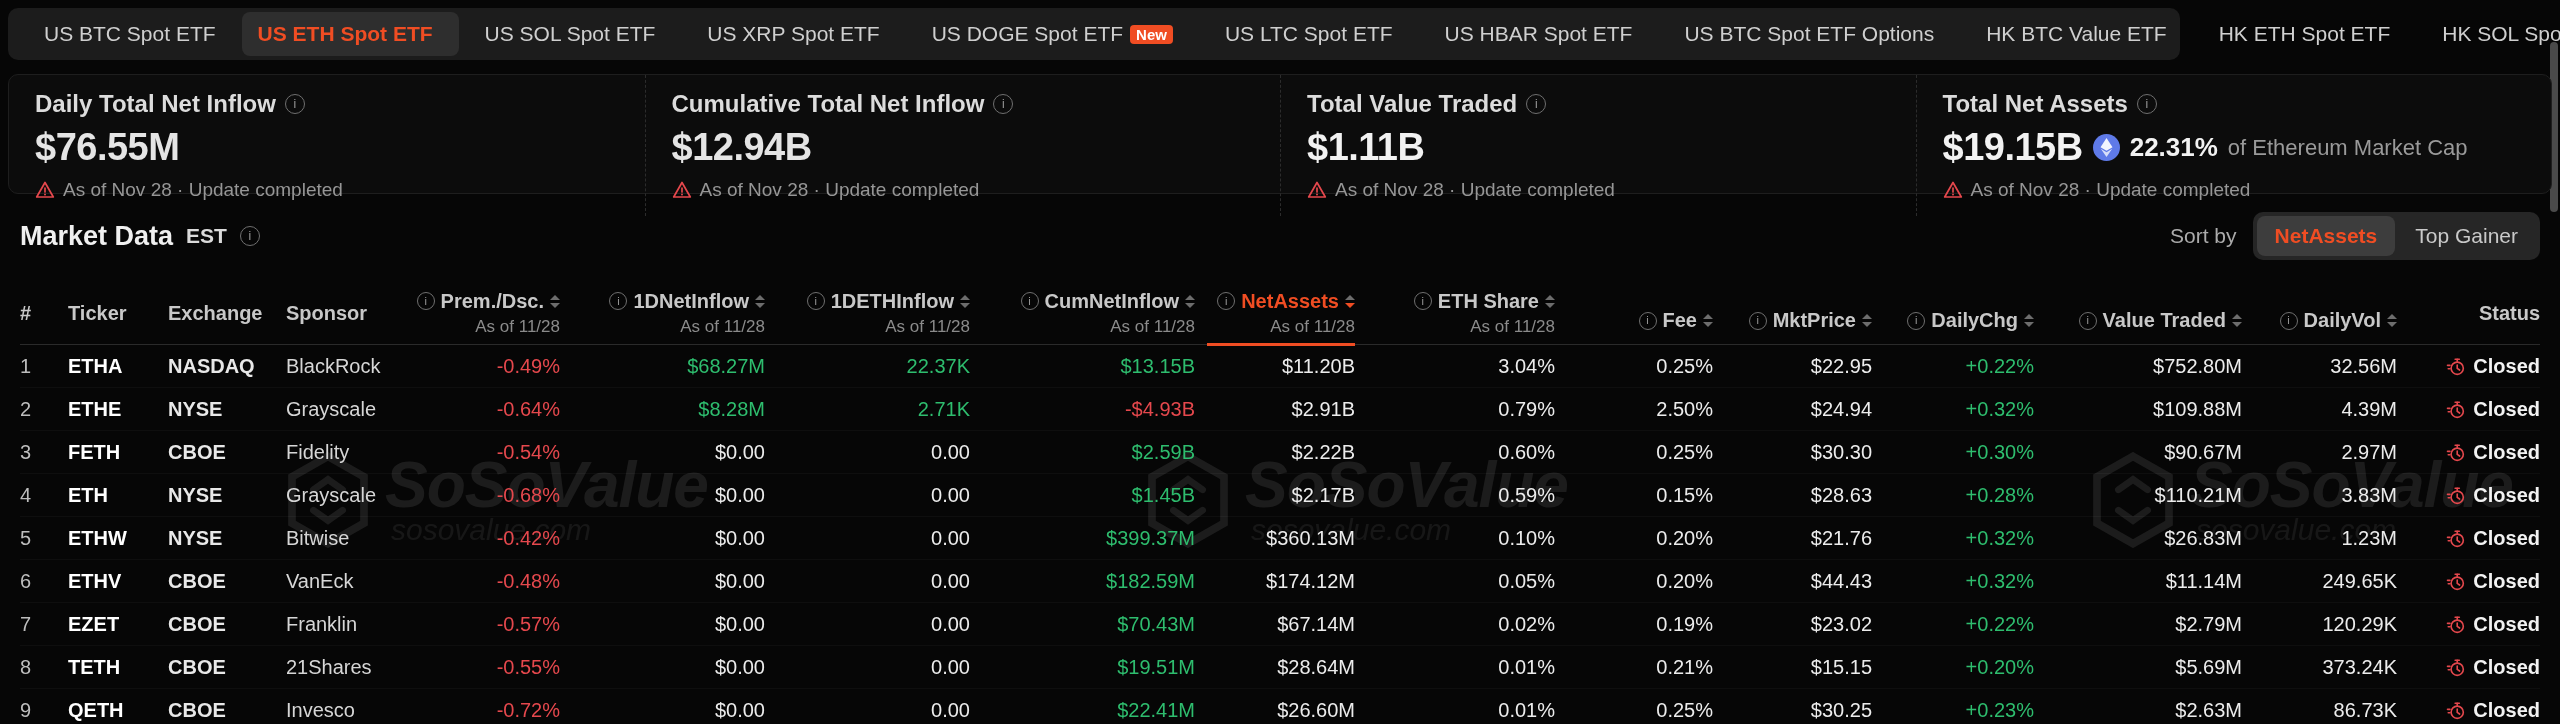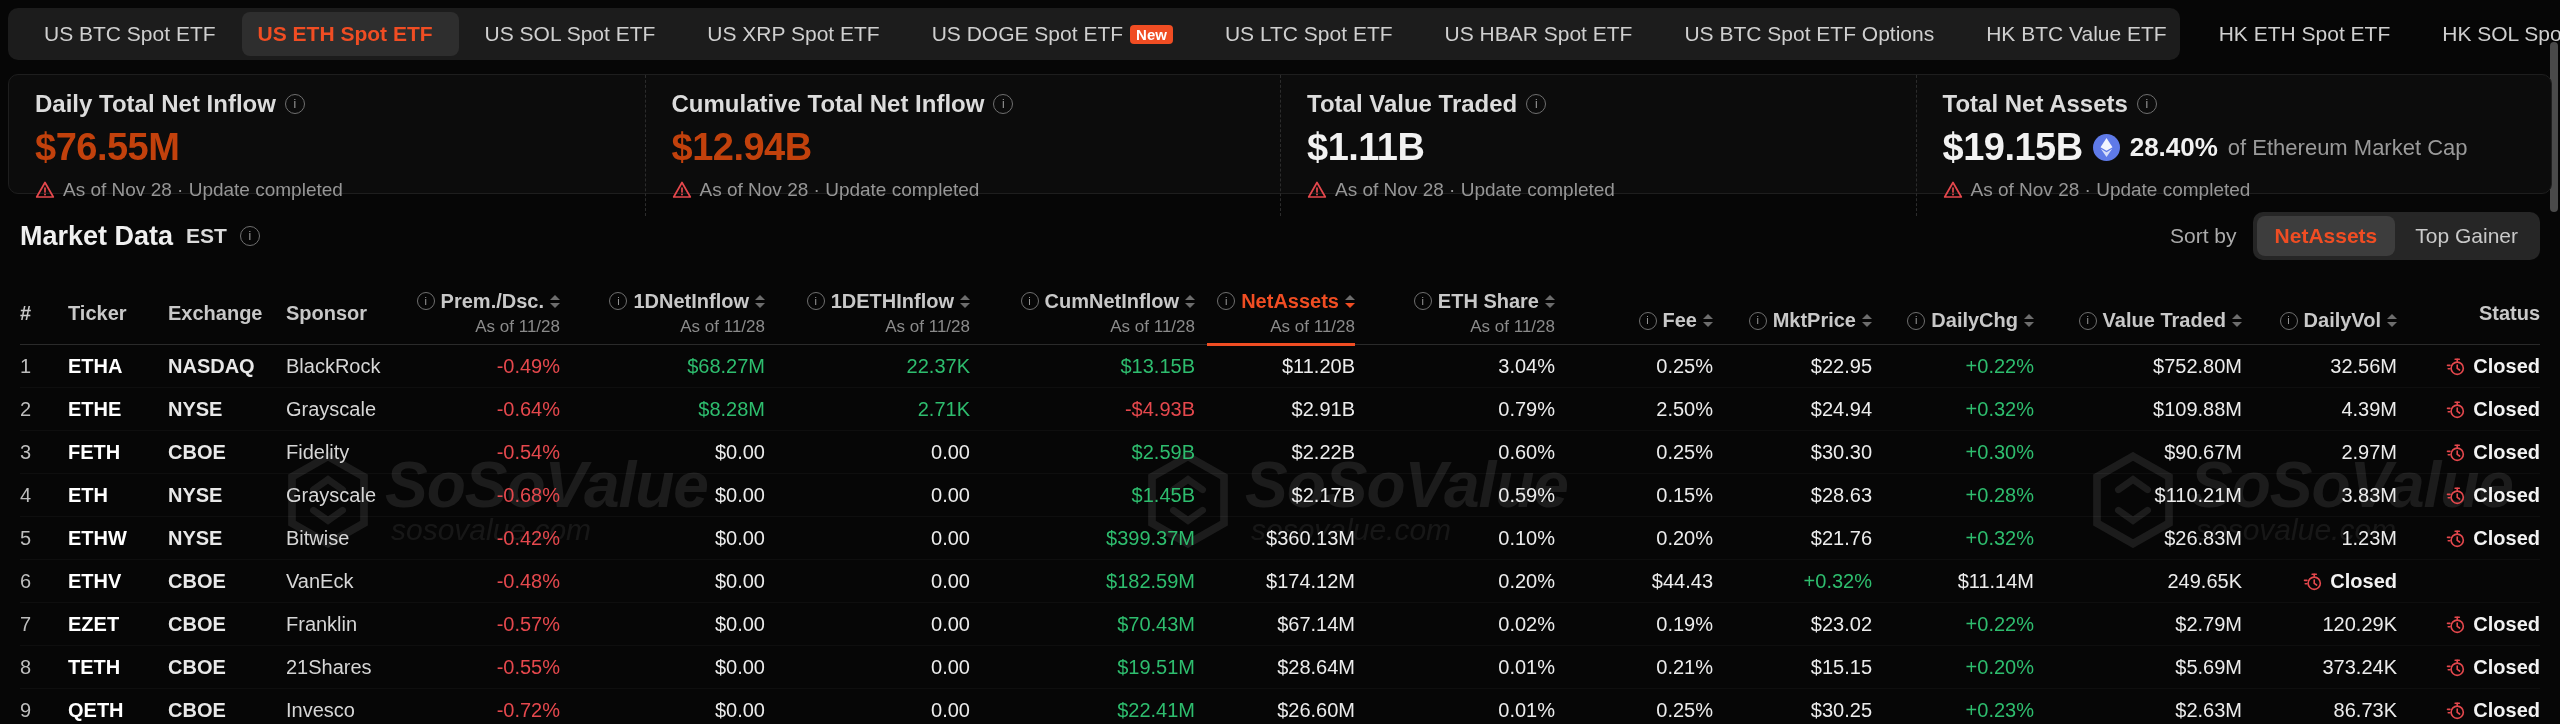--- a/index.html
+++ b/index.html
@@ -17,21 +17,21 @@
   
   .cards{position:absolute;left:8px;top:74px;width:2544px;height:120px;background:#0c0c0c;
          border:1px solid #1e1e1e;border-radius:10px;box-sizing:border-box;
          display:grid;grid-template-columns:1fr 1fr 1fr 1fr;}
   .card{padding:15px 26px;box-sizing:border-box;}
   .card + .card{border-left:1px dashed #2c2c2c;}
   .card-title-row{display:flex;align-items:center;gap:9px;}
   .card-title{font-size:24px;font-weight:700;color:#dcdcdc;}
   .card-value-row{display:flex;align-items:center;gap:10px;margin-top:8px;}
   .card-value{font-size:38px;font-weight:700;color:#f2f2f2;letter-spacing:-0.5px;}
-  .card-value.green{color:#c2410c;}
+  .card-value.green{color:#e5e5e5;}
   .eth-pct{font-size:26px;font-weight:700;color:#f2f2f2;}
   .eth-suffix{font-size:22px;color:#9a9a9a;}
   .card-footer{display:flex;align-items:center;gap:8px;margin-top:10px;font-size:19px;color:#969696;}
 
   .info-icon{width:18px;height:18px;border:1.5px solid #6f6f6f;border-radius:50%;color:#9a9a9a;
              display:inline-flex;align-items:center;justify-content:center;font-size:12px;line-height:1;flex:none;}
   .info-icon.sm{width:16px;height:16px;font-size:11px;margin-right:6px;}
 
   svg.warn{flex:none;}
   svg.eth-coin{flex:none;}
@@ -220,21 +220,21 @@
         <span class="card-title">Total Net Assets</span>
         <span class="info-icon">i</span>
       </div>
       <div class="card-value-row">
         <span class="card-value">$19.15B</span>
         <svg class="eth-coin" width="27" height="27" viewBox="0 0 27 27">
           <circle cx="13.5" cy="13.5" r="13.5" fill="#5f7ae8"></circle>
           <polygon points="13.5,4 19.5,13.3 13.5,16.8 7.5,13.3" fill="#ffffff" opacity="0.92"></polygon>
           <polygon points="13.5,18.2 19.2,14.8 13.5,23 7.8,14.8" fill="#ffffff" opacity="0.75"></polygon>
         </svg>
-        <span class="eth-pct">28.40%</span>
+        <span class="eth-pct">22.31%</span>
         <span class="eth-suffix">of Ethereum Market Cap</span>
       </div>
       <div class="card-footer">
         <svg class="warn" width="20" height="20" viewBox="0 0 20 20">
           <path d="M10 2.5 L18.3 17 L1.7 17 Z" fill="none" stroke="#e5484d" stroke-width="1.7" stroke-linejoin="round"></path>
           <line x1="10" y1="8" x2="10" y2="12" stroke="#e5484d" stroke-width="1.7" stroke-linecap="round"></line>
           <circle cx="10" cy="14.6" r="1" fill="#e5484d"></circle>
         </svg>
         <span>As of Nov 28 · Update completed</span>
       </div>
@@ -540,20 +540,21 @@
         <div class="row">
           <div class="cell left num">6</div>
           <div class="cell left ticker">ETHV</div>
           <div class="cell left exchange">CBOE</div>
           <div class="cell left sponsor">VanEck</div>
           <div class="cell red">-0.48%</div>
           <div class="cell">$0.00</div>
           <div class="cell">0.00</div>
           <div class="cell green">$182.59M</div>
           <div class="cell">$174.12M</div>
+          <div class="cell">0.05%</div>
           <div class="cell">0.20%</div>
           <div class="cell">$44.43</div>
           <div class="cell green">+0.32%</div>
           <div class="cell">$11.14M</div>
           <div class="cell">249.65K</div>
           <div class="cell">
             <svg width="21" height="21" viewBox="0 0 22 22" fill="none" stroke="#e5484d" stroke-width="1.7" stroke-linecap="round">
               <circle cx="12.8" cy="12.8" r="6.4"></circle>
               <path d="M12.8 9.4v3.6l2.5 1.7"></path>
               <path d="M10.6 3.4h4.4"></path>

